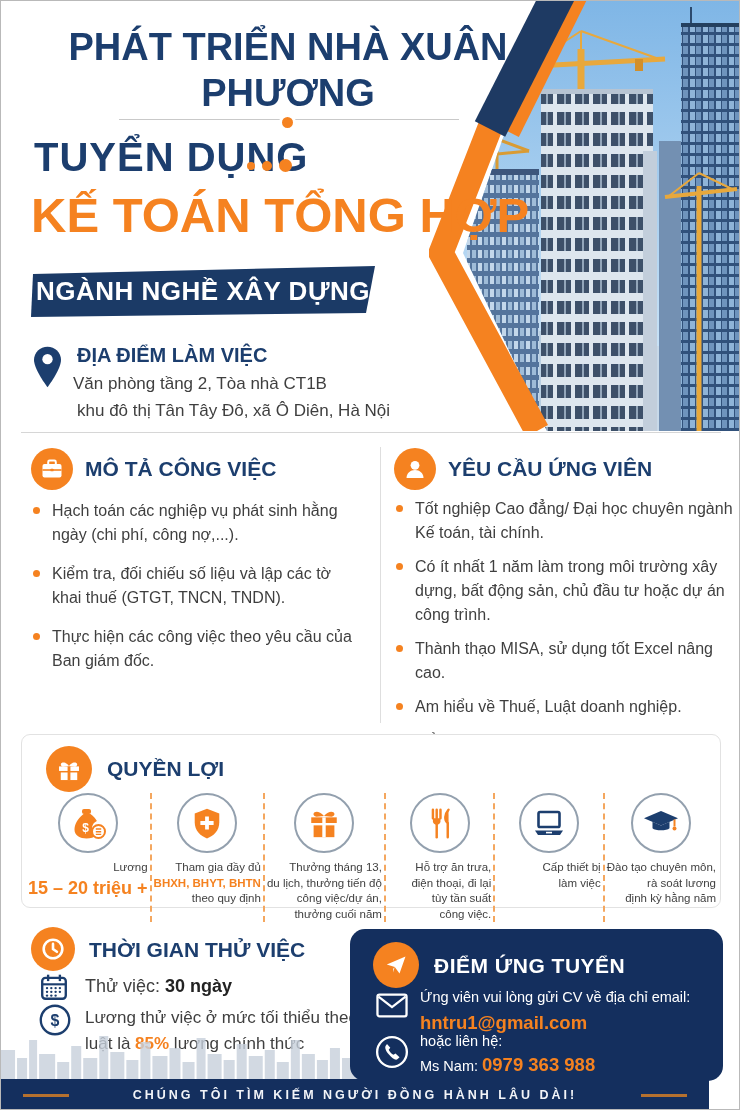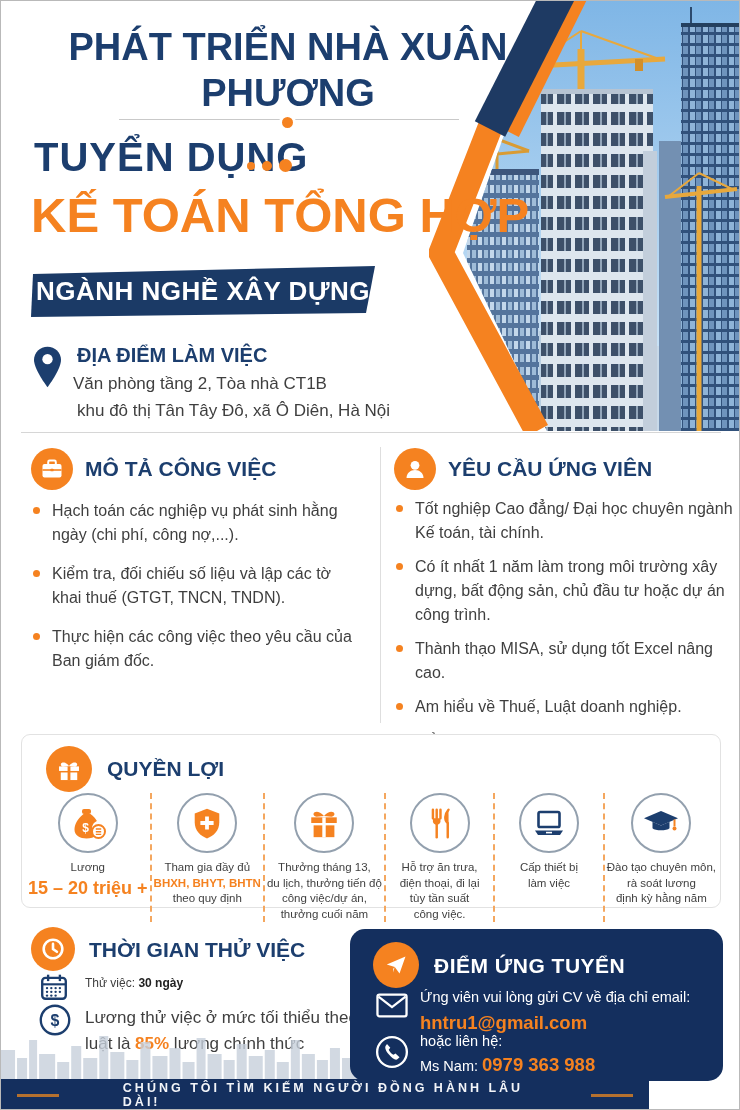--- a/index.html
+++ b/index.html
@@ -50,46 +50,46 @@
             border-radius:9px;box-sizing:border-box;background:#fff;}
   .ben-hdr-icon{position:absolute;left:24px;top:11px;width:46px;height:46px;border-radius:50%;background:#f58220;
                 display:flex;align-items:center;justify-content:center;}
   .ben-title{position:absolute;left:85px;top:22px;font-size:21px;font-weight:bold;color:#1c3e6e;}
   .ben-row{position:absolute;left:4px;top:58px;width:692px;display:flex;}
   .ben-item{flex:1 1 0;text-align:center;padding:0 2px;position:relative;}
   .ben-item + .ben-item{border-left:2px dashed #f4a75f;}
   .ben-circle{width:60px;height:60px;border-radius:50%;border:2px solid #93a0ae;background:#fff;
               margin:0 auto 7px auto;display:flex;align-items:center;justify-content:center;box-sizing:border-box;}
   .ben-label{font-size:11.5px;line-height:1.35;color:#3f3f3f;}
-  .ben-label div{white-space:nowrap;}
+  .ben-label div{white-space:nowrap;text-align:right;}
   .accent-strong{color:#f58220;font-weight:bold;}
   .ben-label .large{font-size:18px;}
   .bold-dark{font-weight:bold;color:#222;}
   
   .prob-icon{position:absolute;left:30px;top:926px;width:44px;height:44px;border-radius:50%;background:#f58220;
              display:flex;align-items:center;justify-content:center;}
   .prob-title{position:absolute;left:88px;top:937px;font-size:21px;font-weight:bold;color:#1c3e6e;}
   .prob-row1-icon{position:absolute;left:38px;top:971px;}
-  .prob-row1-text{position:absolute;left:84px;top:975px;font-size:12px;}
+  .prob-row1-text{position:absolute;left:84px;top:975px;font-size:18px;}
   .prob-row2-icon{position:absolute;left:37px;top:1002px;}
   .prob-row2-text{position:absolute;left:84px;top:1004px;width:276px;font-size:17px;line-height:1.55;}
   .skyline{position:absolute;left:0;top:1027px;width:356px;height:52px;opacity:.8;}
   
   .apply{position:absolute;left:349px;top:928px;width:373px;height:152px;background:#142f5e;border-radius:15px;}
   .apply-icon{position:absolute;left:23px;top:13px;width:46px;height:46px;border-radius:50%;background:#f58220;
               display:flex;align-items:center;justify-content:center;}
   .apply-title{position:absolute;left:84px;top:25px;font-size:21px;font-weight:bold;color:#fff;letter-spacing:.5px;}
   .apply-mail-icon{position:absolute;left:25px;top:63px;}
   .apply-mail-text{position:absolute;left:70px;top:58px;width:298px;font-size:14.5px;color:#fff;line-height:1.5;}
   .apply-mail-text .accent-strong{font-size:18.5px;}
   .apply-phone-icon{position:absolute;left:25px;top:106px;}
   .apply-phone-text{position:absolute;left:70px;top:102px;width:298px;font-size:14.5px;color:#fff;line-height:1.45;}
   .apply-phone-text .accent-strong{font-size:18.5px;}
   
-  .footer{position:absolute;left:0;top:1078px;width:648px;height:32px;background:#142f5e;
+  .footer{position:absolute;left:0;top:1078px;width:708px;height:32px;background:#142f5e;
           display:flex;align-items:center;justify-content:center;gap:48px;}
   .footer .dash{display:inline-block;width:46px;height:3px;background:#b5712f;margin:0 16px;}
   .footer .ftext{color:#f2f4f8;font-size:12.5px;letter-spacing:3px;font-weight:bold;}
 </style>
 </head>
 <body>
 
 <div class="poster">
 
   <svg class="hero" viewBox="0 0 312 430">

